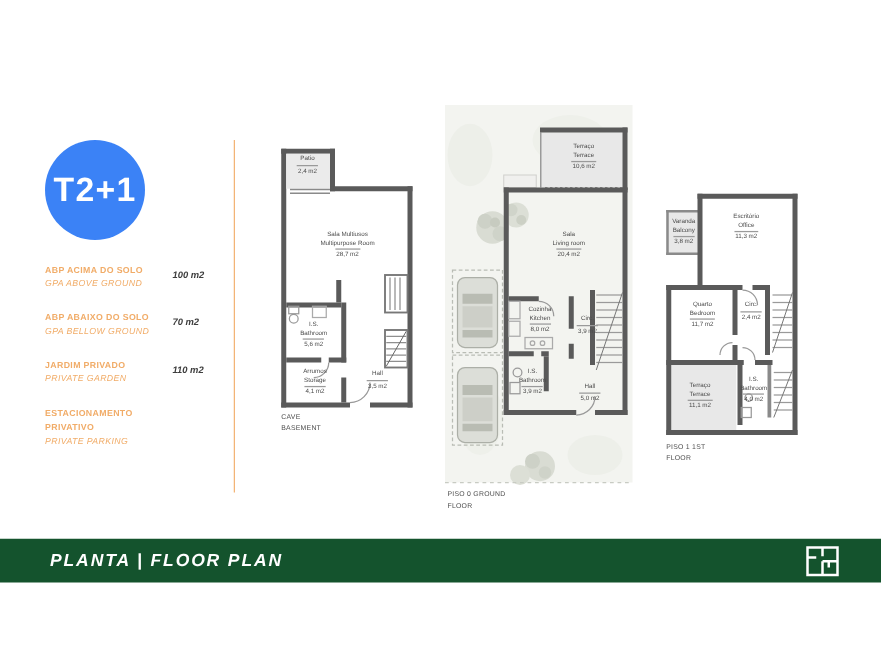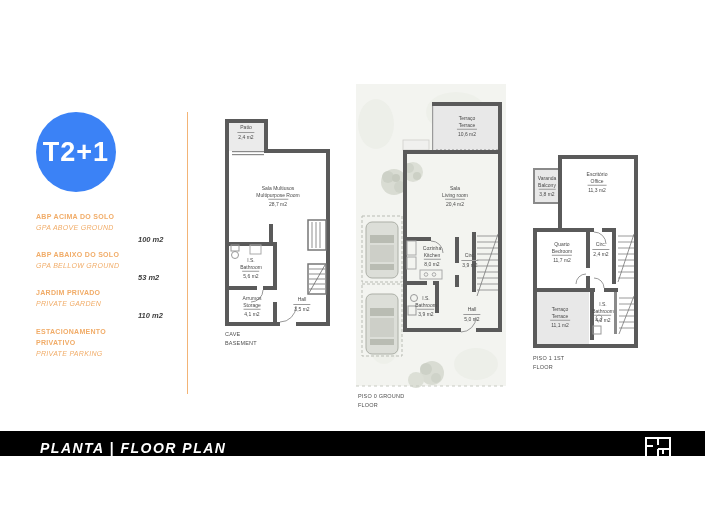--- a/index.html
+++ b/index.html
@@ -10,36 +10,36 @@
   }
   
   .badge{
     position:absolute;left:36px;top:112px;width:80px;height:80px;border-radius:50%;
     background:#3b82f6;color:#fff;display:flex;align-items:center;justify-content:center;
     font-size:27px;font-weight:600;letter-spacing:1px;
   }
   .spec{position:absolute;left:36px;width:160px;}
   .spec .lbl{color:#F1AC68;font-size:7px;font-weight:700;letter-spacing:.3px;line-height:11px;}
   .spec .sub{color:#F1AC68;font-size:7px;font-style:italic;font-weight:400;letter-spacing:.3px;line-height:11px;}
-  .spec .val{position:absolute;left:102px;top:4px;color:#3E3E3E;font-size:7.5px;font-style:italic;font-weight:700;margin-top:20px;}
+  .spec .val{position:absolute;left:102px;top:4px;color:#3E3E3E;font-size:7.5px;font-style:italic;font-weight:700;}
   .vline{position:absolute;left:187px;top:112px;width:1px;height:282px;background:#F3B476;}
   
   .plan{position:absolute;}
   .plan svg{position:absolute;left:0;top:0;}
   .room-label{
     position:absolute;transform:translate(-50%,-50%);text-align:center;
     font-size:5px;line-height:1.3;color:#4B4B4B;white-space:nowrap;z-index:3;
   }
   .room-area{display:inline-block;border-top:1px solid #9a9a9a;margin-top:1px;padding:1px 1px 0;font-size:5px;}
   .floor-caption{
     position:absolute;font-size:5.5px;color:#4F4F4F;line-height:1.55;letter-spacing:.2px;z-index:3;
   }
   
   .footer{
-    position:absolute;left:0;top:431px;width:705px;height:25px;background:#000000;
+    position:absolute;left:0;top:431px;width:705px;height:35px;background:#14532d;
   }
   .footer .title{
     position:absolute;left:40px;top:0;height:35px;line-height:35px;color:#fff;
     font-size:14px;font-style:italic;font-weight:700;letter-spacing:1.5px;
   }
   .footer .icon{position:absolute;left:644px;top:5px;}
 </style>
 </head>
 <body>
 
@@ -50,21 +50,21 @@
   </div>
 
   <div class="spec" style="top:211px">
     <div class="lbl">ABP ACIMA DO SOLO</div>
     <div class="sub">GPA ABOVE GROUND</div>
     <div class="val">100 m2</div>
   </div>
   <div class="spec" style="top:249px">
     <div class="lbl">ABP ABAIXO DO SOLO</div>
     <div class="sub">GPA BELLOW GROUND</div>
-    <div class="val">53 m2</div>
+    <div class="val">70 m2</div>
   </div>
   <div class="spec" style="top:287px">
     <div class="lbl">JARDIM PRIVADO</div>
     <div class="sub">PRIVATE GARDEN</div>
     <div class="val">110 m2</div>
   </div>
   <div class="spec" style="top:326px">
     <div class="lbl">ESTACIONAMENTO<br>PRIVATIVO</div>
     <div class="sub">PRIVATE PARKING</div>
     <div class="val"></div>

